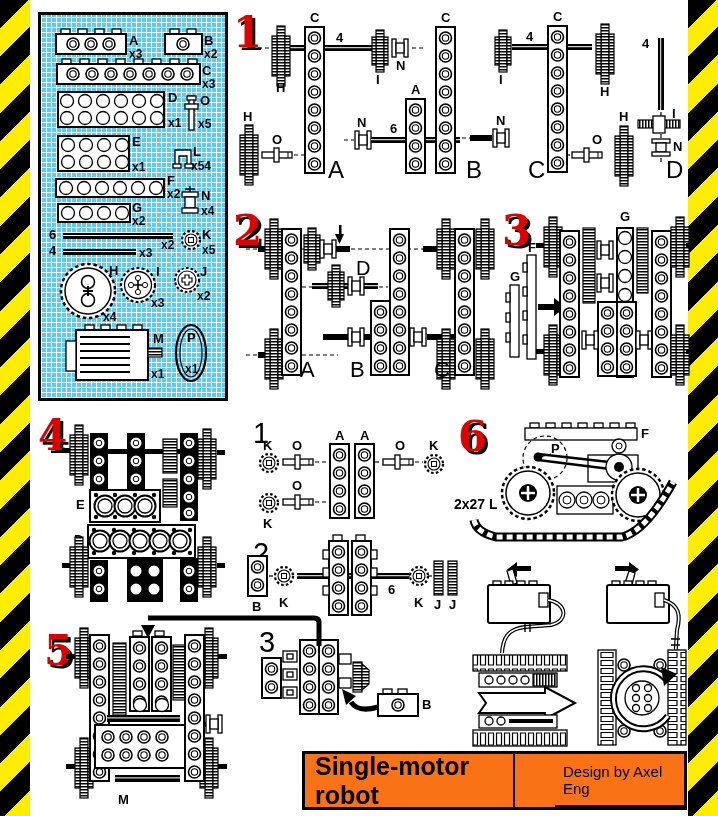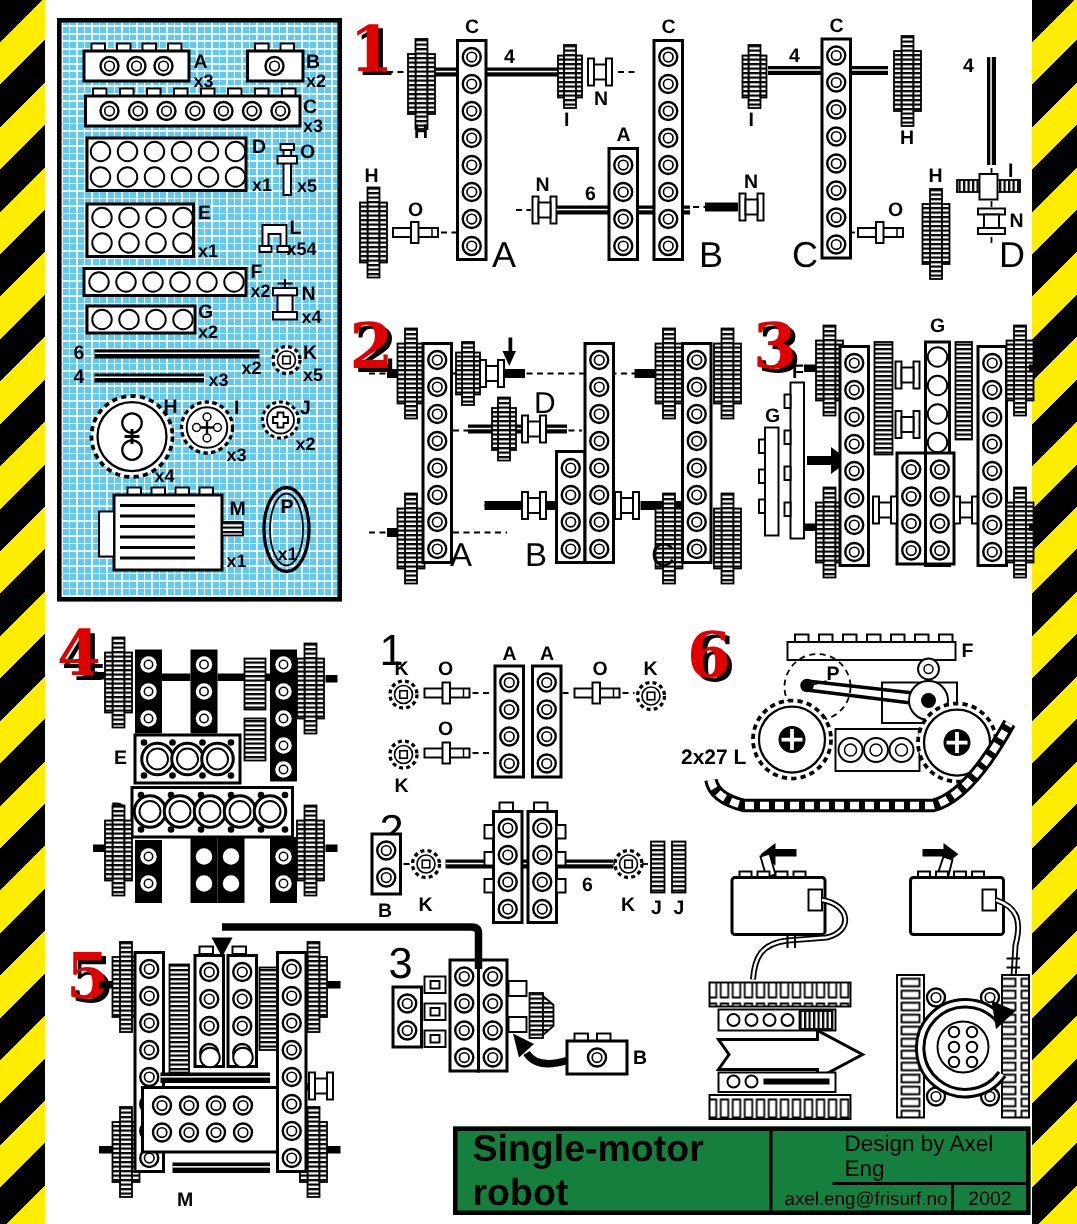--- a/index.html
+++ b/index.html
@@ -24,21 +24,21 @@
   .mid{font:20px "Liberation Sans",sans-serif;}
   .subnum{font:29px "Liberation Sans",sans-serif;}
   .o{fill:#fff;stroke:#000;stroke-width:2;}
   .o1{fill:#fff;stroke:#000;stroke-width:1.3;}
   .blk{fill:#000;}
   .dash{stroke:#000;stroke-width:1.2;stroke-dasharray:4 3;fill:none;}
   .wire{stroke:#000;stroke-width:4;fill:none;}
   .wirein{stroke:#fff;stroke-width:1.6;fill:none;}
   
   .tblock{position:absolute;left:302px;top:751px;width:385px;height:59px;
-          border:3px solid #000;box-sizing:border-box;background:#15803d;display:flex;}
+          border:3px solid #000;box-sizing:border-box;background:#f97316;display:flex;}
   .tleft{width:210px;border-right:2px solid #000;display:flex;align-items:center;
          padding-left:10px;box-sizing:border-box;font-weight:bold;font-size:25px;}
   .tright{flex:1;display:flex;flex-direction:column;}
   .trtop{flex:1;border-bottom:2px solid #000;display:flex;align-items:center;
          padding-left:8px;font-size:15px;margin-left:40px;}
   .trbot{height:25px;display:flex;}
   .temail{flex:1;border-right:2px solid #000;display:flex;align-items:center;
           padding-left:8px;font-size:12.5px;}
   .tyear{width:48px;display:flex;align-items:center;justify-content:center;font-size:13px;}
 </style>
@@ -822,20 +822,16 @@
       <path d="M211,124 A30,30 0 1 0 213,161" stroke="#000" stroke-width="7" fill="none"></path>
       <path d="M211,124 A30,30 0 1 0 213,161" stroke="#fff" stroke-width="3" fill="none"></path>
       <polygon points="206,112 222,119 209,131" class="blk"></polygon>
     </g>
   </svg>
 
   <div class="tblock">
     <div class="tleft">Single-motor robot</div>
     <div class="tright">
       <div class="trtop">Design by Axel Eng</div>
-      <div class="trbot">
-        <div class="temail">axel.eng@frisurf.no</div>
-        <div class="tyear">2002</div>
-      </div>
     </div>
   </div>
 
 </div>
 
 </body></html>

